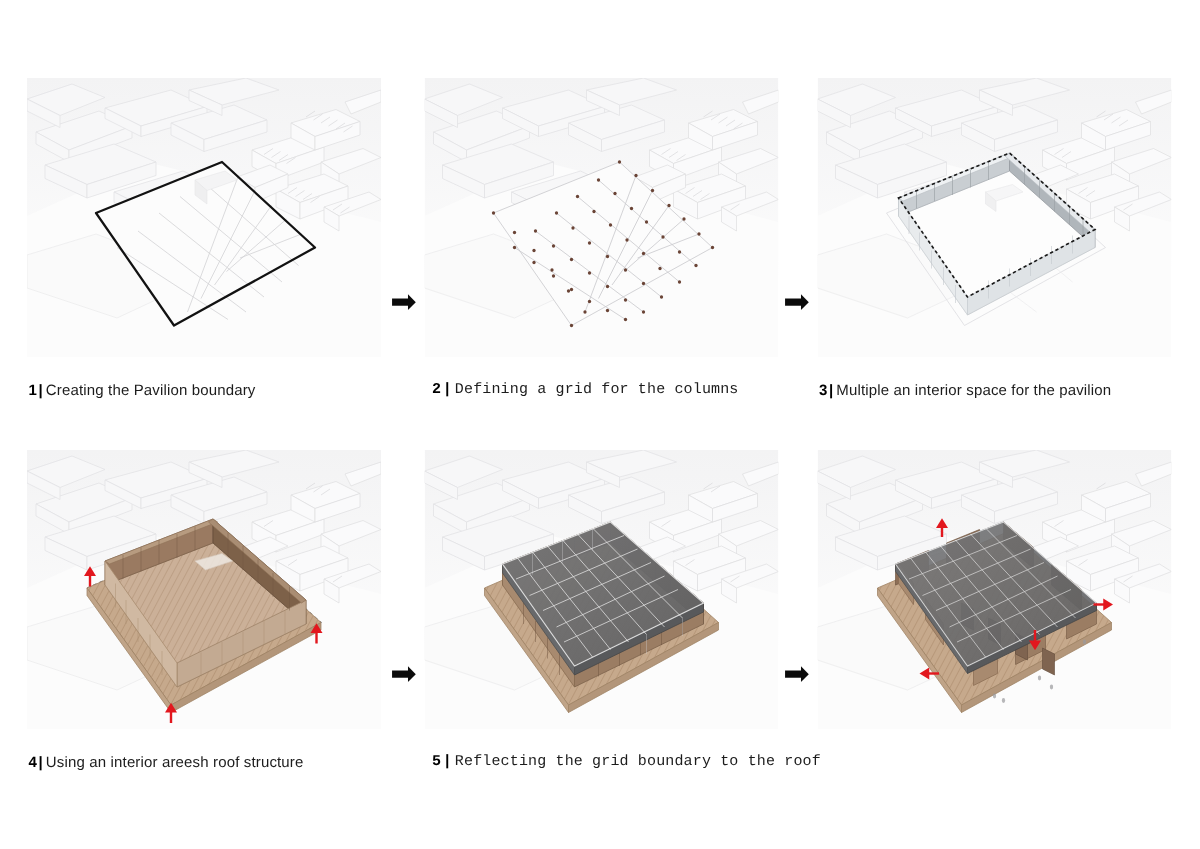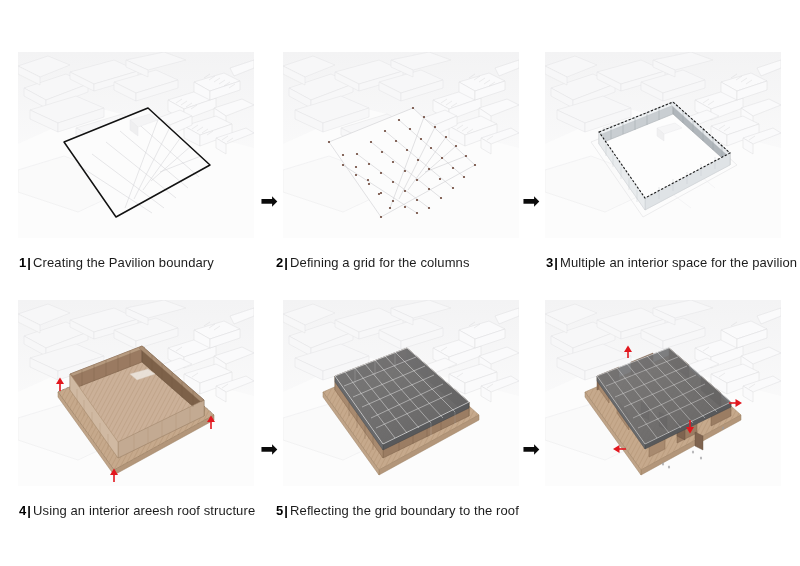--- a/index.html
+++ b/index.html
@@ -40,32 +40,32 @@
     line-height: 22px;
     text-align: center;
     font-family: "DejaVu Sans", sans-serif;
   }
   .sep-a { left: 258px; top: 138px; }
   .sep-b { left: 520px; top: 138px; }
 
   
   .caption {
     position: absolute;
-    font-size: 13px;
+    font-size: 10px;
     color: #1c1c1c;
     white-space: nowrap;
     letter-spacing: 0.1px;
   }
   .caption .num { font-weight: bold; color: #000; }
   .caption .bar { font-weight: bold; color: #000; padding: 0 2px 0 1px; }
   .caption .txt { font-weight: normal; }
   .cap-row-1 { top: 255px; }
   .cap-row-2 { top: 503px; }
   .cap-col-1 { left: 19px; }
-  .cap-col-2 { left: 276px; }
+  .cap-col-2 { left: 288px; font-family: Liberation Mono, monospace; }
   .cap-col-3 { left: 546px; }
 
   
   svg.scene { display: block; width: 236px; height: 186px; }
 </style>
 </head>
 <body>
 
 <div id="sheet">
 

